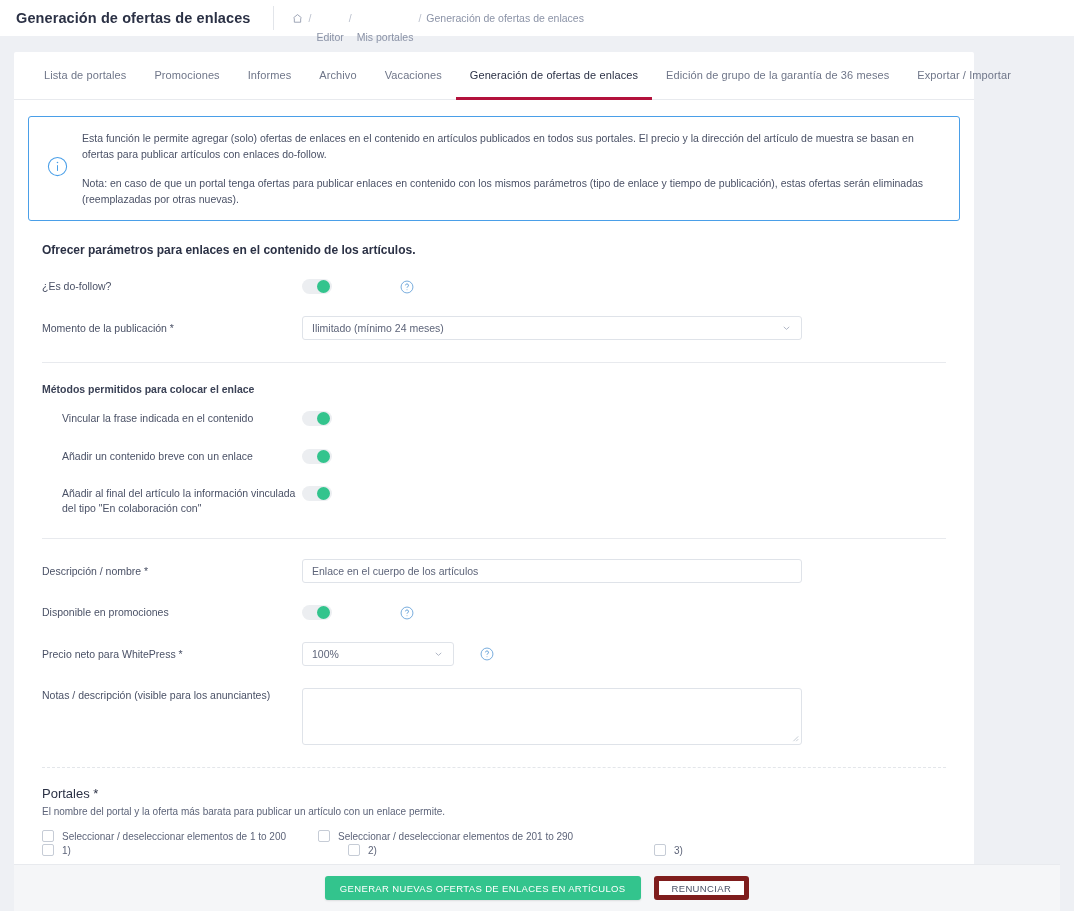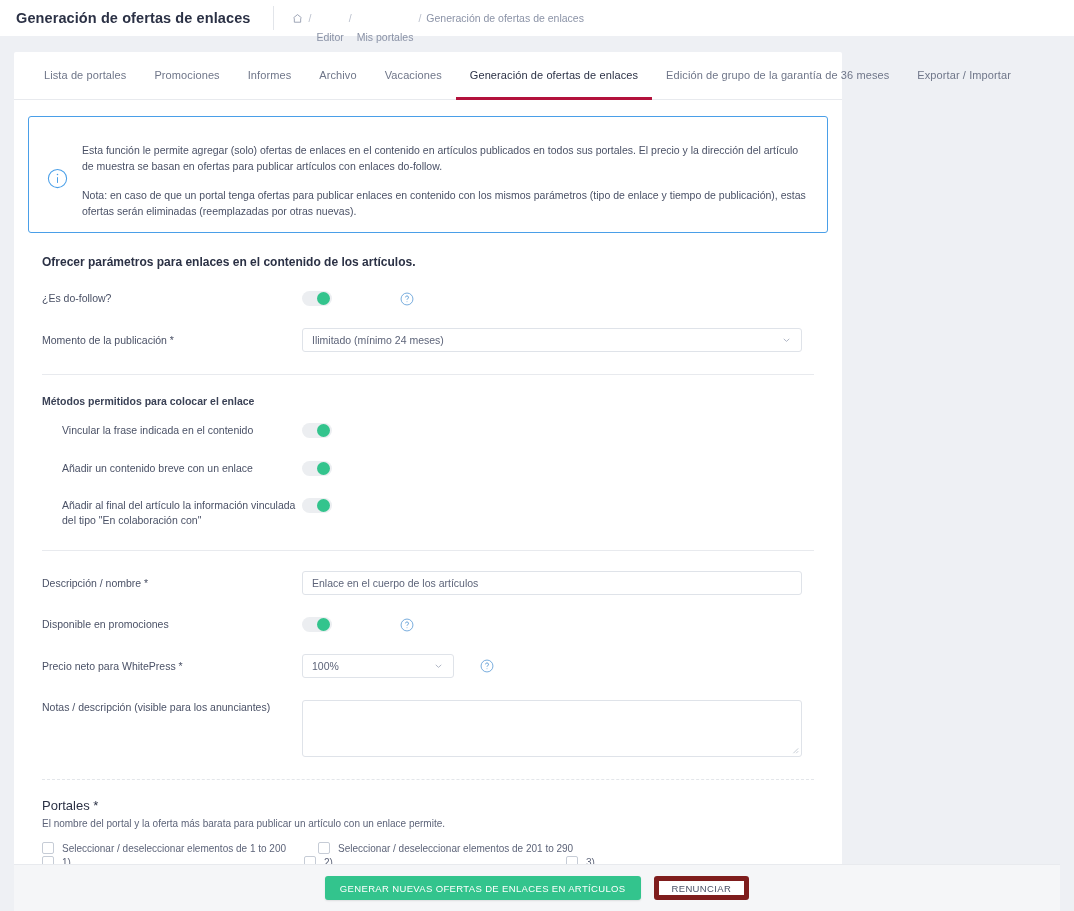--- a/index.html
+++ b/index.html
@@ -44,21 +44,21 @@
   }
   .breadcrumb .slash { color: #b9bfcc; }
   .breadcrumb a { color: #8b93a7; text-decoration: none; margin-top: 38px; }
   .home-ico { display: inline-flex; align-items: center; margin-right: 1px; }
 
   
   .card {
     position: absolute;
     left: 14px;
     top: 52px;
-    width: 828px;
+    width: 960px;
     background: #ffffff;
     border-radius: 2px;
   }
 
   
   .tabs {
     display: flex;
     align-items: flex-start;
     padding: 0 16px;
     border-bottom: 1px solid #e8eaee;
@@ -78,21 +78,21 @@
     border-bottom-color: #b3123c;
   }
 
   
   .card-body { padding: 16px 14px 0 14px; }
 
   
   .alert {
     border: 1px solid #4a9fe8;
     border-radius: 3px;
-    padding: 25px 16px 13px 14px;
+    padding: 13px 16px 13px 14px;
     display: flex;
     gap: 14px;
     align-items: center;
     margin-bottom: 22px;
   }
   .alert-ico { flex: 0 0 auto; margin-left: 4px; }
   .alert-text { font-size: 10.5px; line-height: 1.55; color: #4a5166; }
   .alert-text p { margin: 0; }
   .alert-text p + p { margin-top: 12px; }
 

